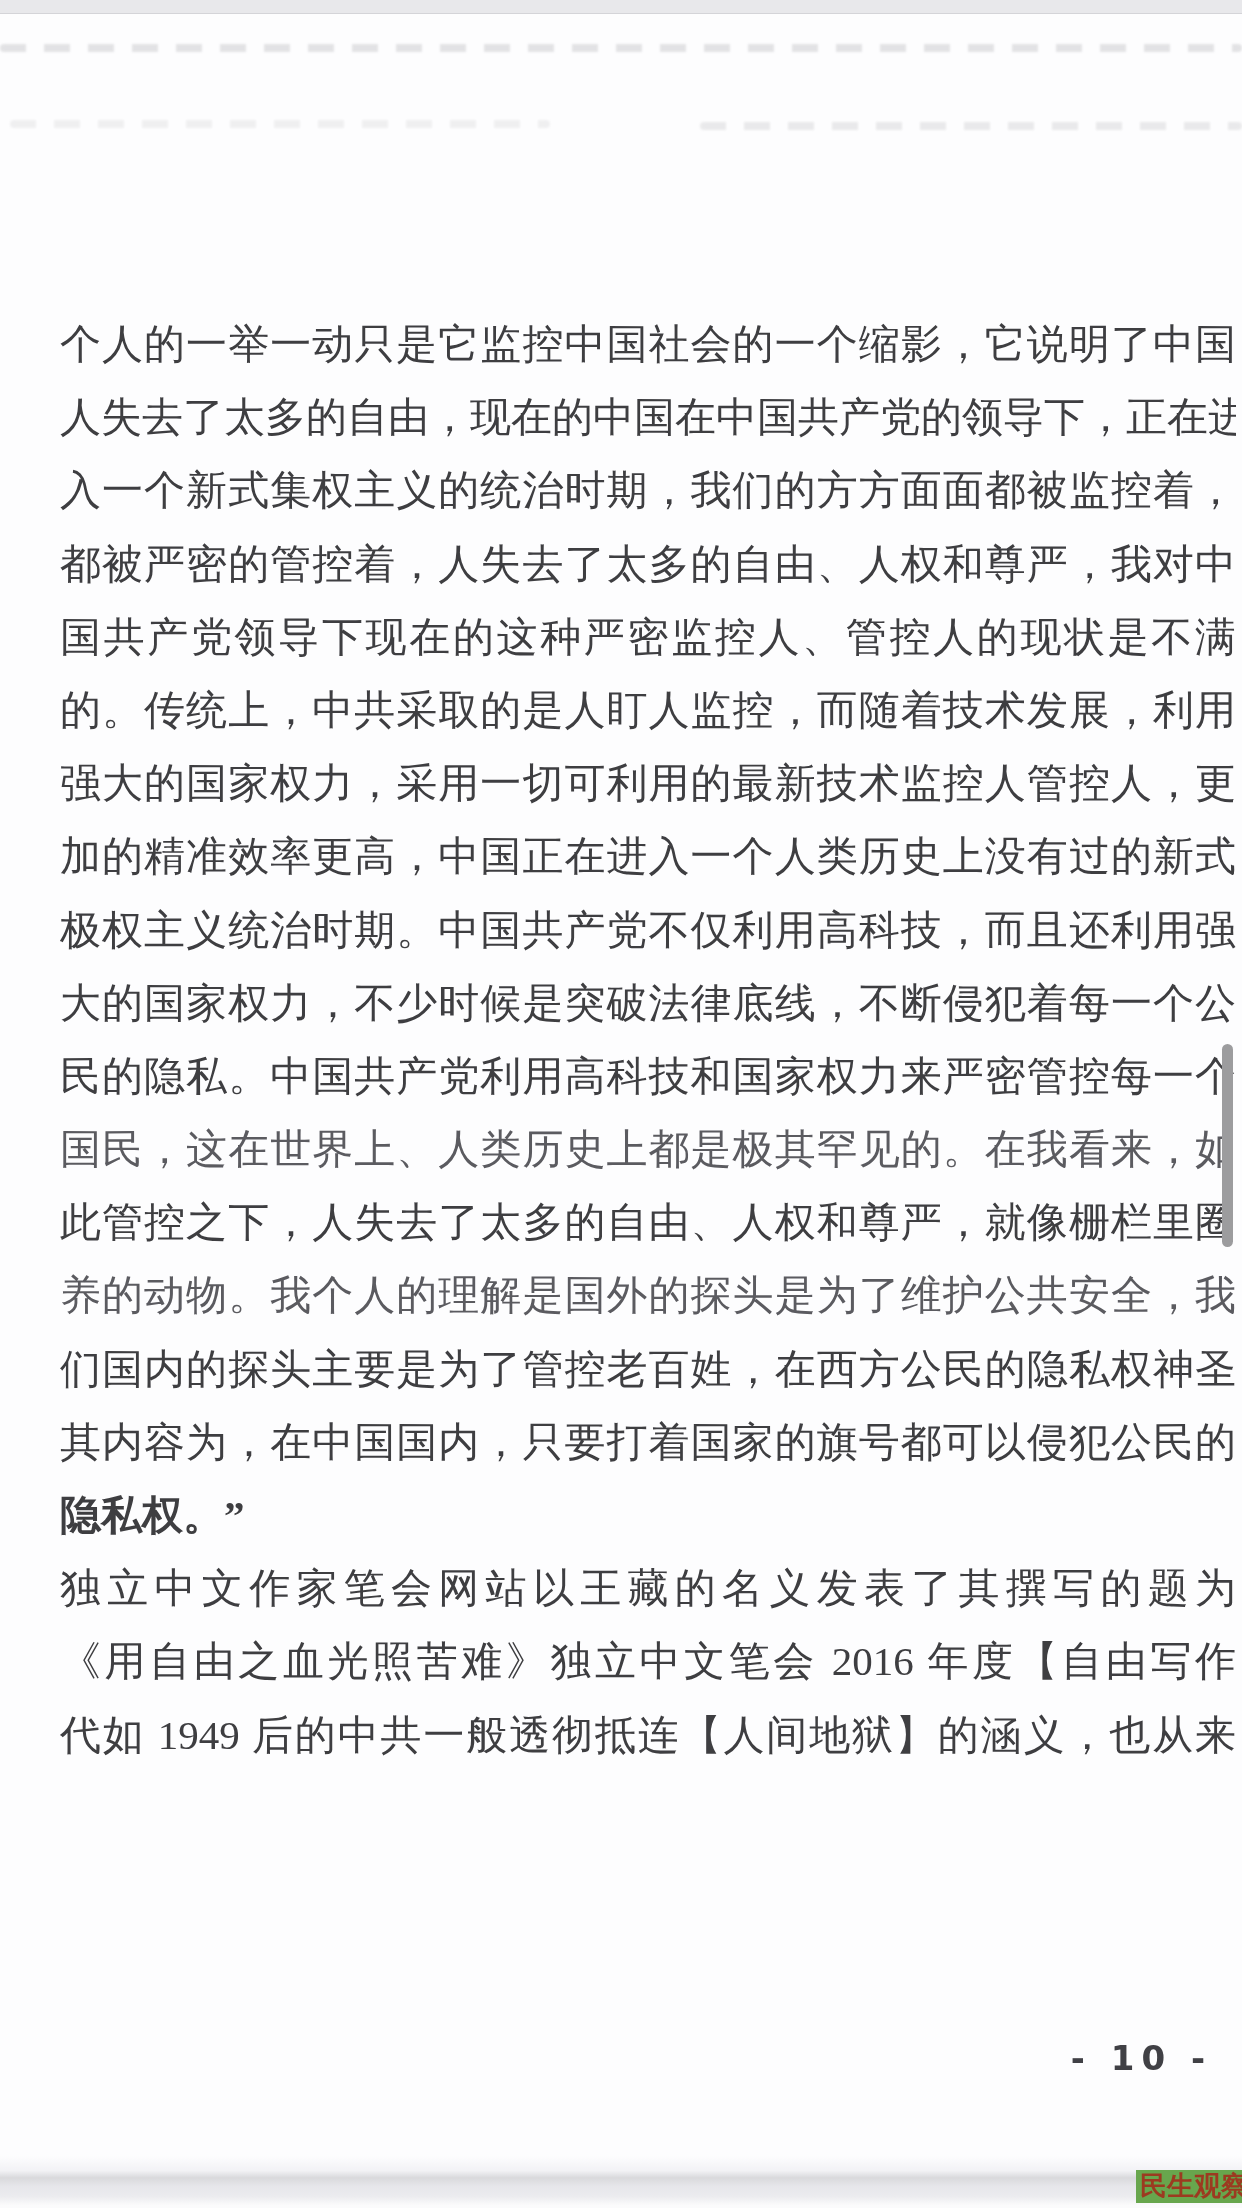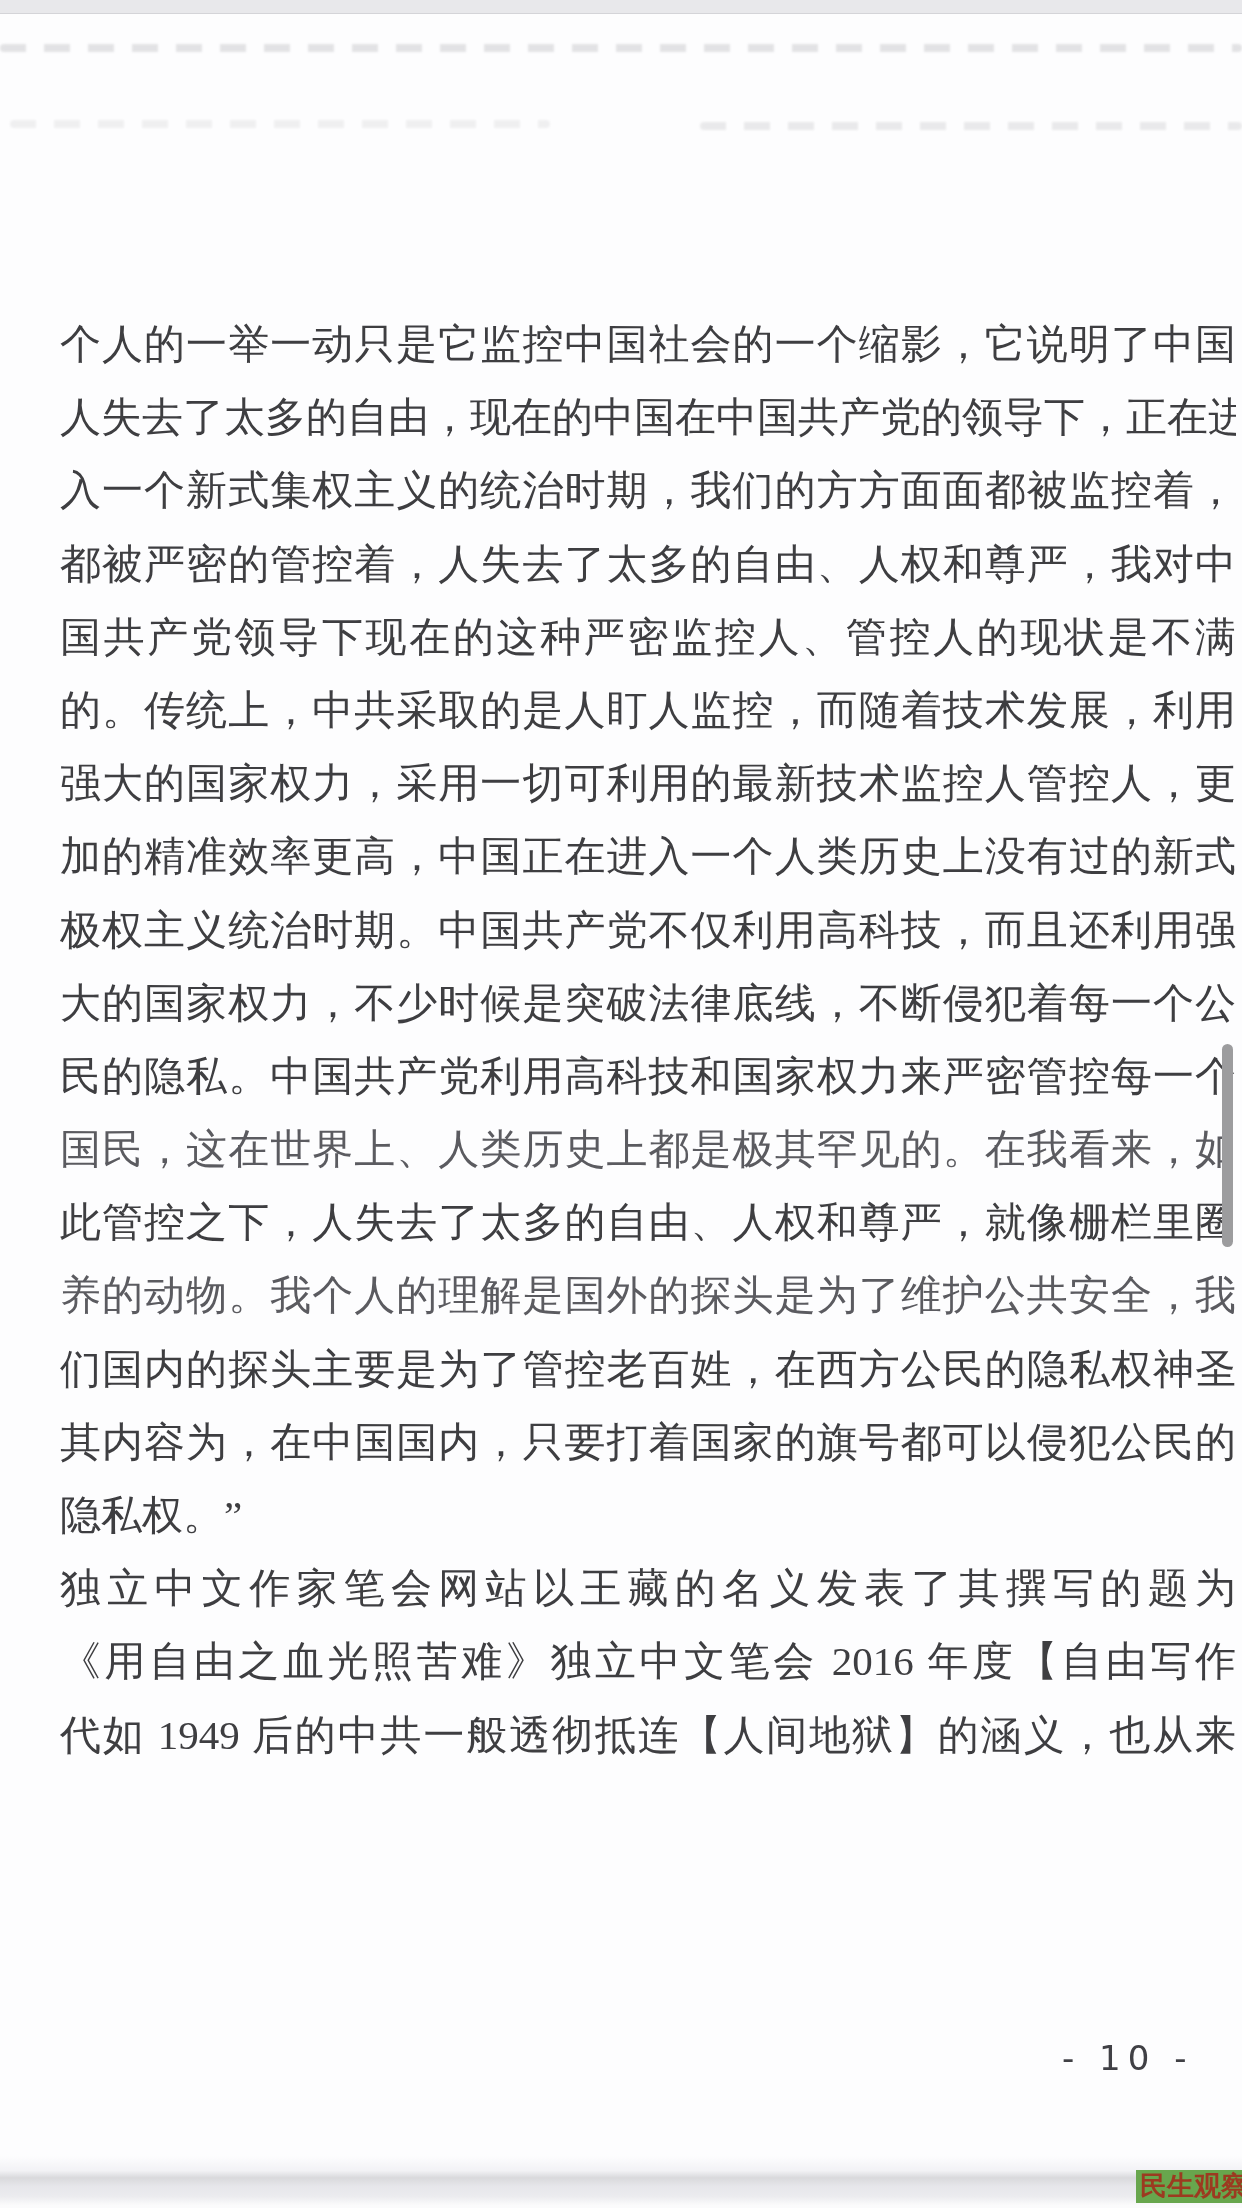--- a/index.html
+++ b/index.html
@@ -25,28 +25,28 @@
   
   .textblock{
     position:absolute;left:60px;top:308px;width:1176px;
     color:#3e3e41;font-size:41px;
   }
   .line{
     height:73.2px;line-height:73.2px;
     text-align:justify;text-align-last:justify;text-justify:inter-character;
     overflow:hidden;white-space:nowrap;
   }
-  .line.short{text-align:center;text-align-last:left;}
+  .line.short{text-align:center;text-align-last:left;font-weight:bold;}
   .line.indent{padding-left:86px;}
   .line.ghost{filter:blur(0.7px);color:#5b5b60;}
   
   .page-number{
     position:absolute;left:1062px;top:2038px;width:150px;
     font-family:"DejaVu Sans", sans-serif;font-size:34px;color:#404045;
-    letter-spacing:7px;text-align:left;white-space:nowrap;
+    letter-spacing:7px;text-align:right;white-space:nowrap;font-weight:bold;
   }
   
   .watermark{
     position:absolute;left:1136px;top:2170px;height:33px;min-width:100px;
     background:#68a64d;color:#9c3a20;
     font-size:27px;line-height:33px;font-weight:700;
     padding:0 4px;box-sizing:border-box;text-align:center;white-space:nowrap;
   }
   
   .scrollbar-thumb{

